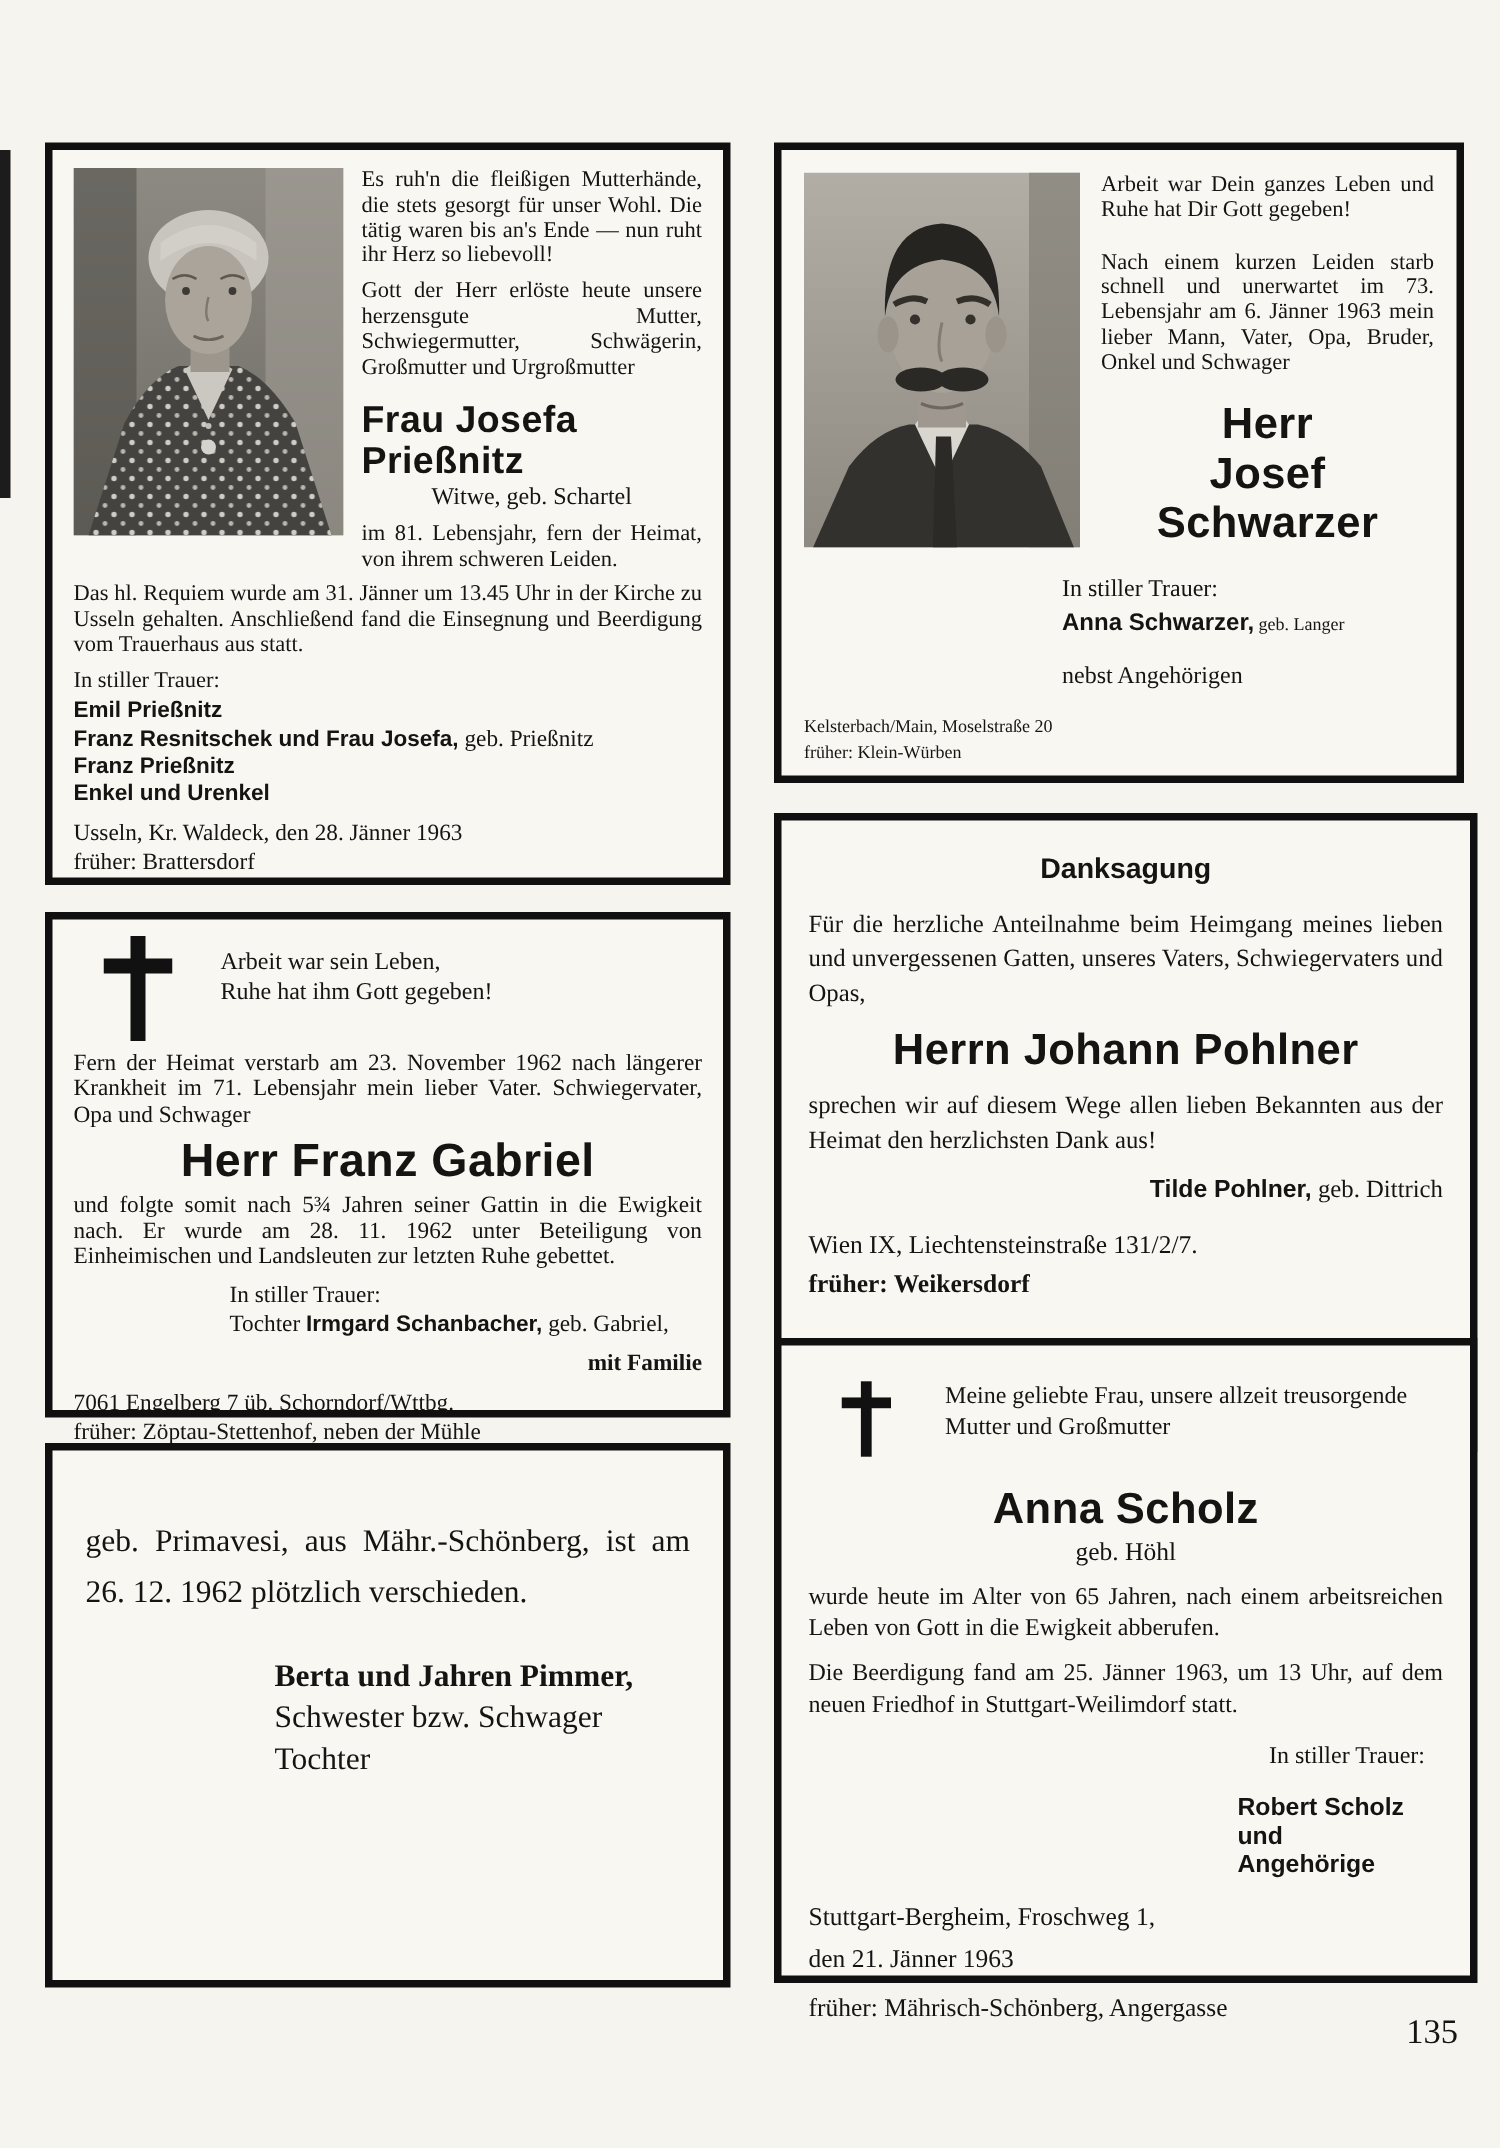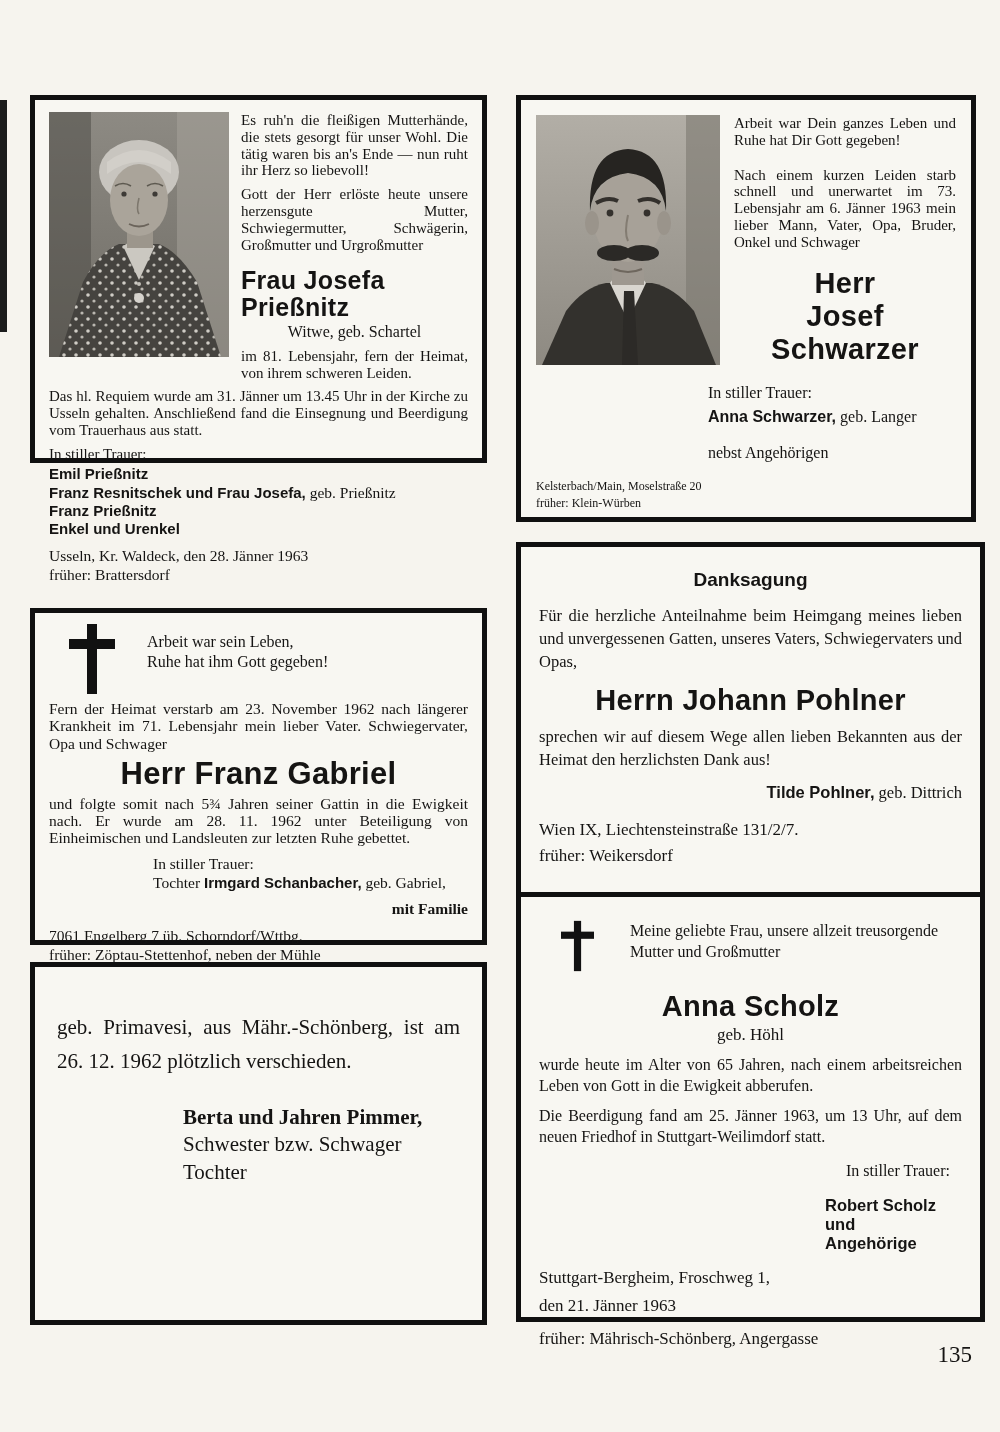--- a/index.html
+++ b/index.html
@@ -33,21 +33,21 @@
     font-size:15px; line-height:1.16;
   }
 
   .addr { font-size:15.5px; line-height:1.25; margin:0; }
 
   .cross { display:block; }
 
   .pgnum { position:absolute; right:28px; top:1342px; font-size:23px; }
 
   
-  #n1 { left:30px; top:95px;  width:457px; height:368px; padding:12px 14px; }
+  #n1 { left:30px; top:95px;  width:457px; height:495px; padding:12px 14px; }
   #n2 { left:516px; top:95px; width:460px; height:427px; padding:15px 15px; }
   #n3 { left:30px; top:608px; width:457px; height:337px; padding:11px 14px; }
   #n4 { left:516px; top:542px; width:469px; height:426px; padding:14px 18px; }
   #n5 { left:30px; top:962px;  width:457px; height:363px; padding:18px 22px; }
   #n6 { left:516px; top:892px; width:469px; height:430px; padding:14px 18px; }
 
   #n1 .col { margin-left:12px; }
   #n1 .name { font-size:25px; margin-top:14px; }
   #n1 .subname { font-size:16px; margin:2px 0 4px; }
   #n1 .mourners { margin-top:2px; }
@@ -178,21 +178,21 @@
         <p class="body-text" style="margin-top:18px;">Nach einem kurzen Leiden starb schnell und unerwartet im 73. Lebensjahr am 6. Jänner 1963 mein lieber Mann, Vater, Opa, Bruder, Onkel und Schwager</p>
         <h2 class="display-name name centered">
           <span style="display:block;">Herr</span>
           <span style="display:block;">Josef Schwarzer</span>
         </h2>
       </div>
     </div>
     <div class="mourn-block">
       <p class="addr" style="font-size:16px;">In stiller Trauer:</p>
       <div style="margin-top:4px;">
-        <span class="sig-sans" style="font-size:16px;">Anna Schwarzer,</span><span class="addr" style="font-size:16px;"> geb. Langer</span>
+        <span class="sig-sans" style="font-size:16px;">Anna Schwarzer,</span><span class="addr" style="font-size:12px;"> geb. Langer</span>
       </div>
       <p class="addr" style="font-size:16px;">nebst Angehörigen</p>
     </div>
     <p class="addr">Kelsterbach/Main, Moselstraße 20</p>
     <p class="addr" style="margin-top:2px;">früher: Klein-Würben</p>
   </div>
 
   <div class="notice" id="n3">
     <div class="row">
       <svg class="cross" width="46" height="70" viewBox="0 0 46 70" style="margin-left:20px;">
@@ -218,21 +218,21 @@
 
   <div class="notice" id="n4">
     <h3 class="heading">Danksagung</h3>
     <p class="body-text b1">Für die herzliche Anteilnahme beim Heimgang meines lieben und unvergessenen Gatten, unseres Vaters, Schwiegervaters und Opas,</p>
     <h2 class="display-name name centered">Herrn Johann Pohlner</h2>
     <p class="body-text">sprechen wir auf diesem Wege allen lieben Bekannten aus der Heimat den herzlichsten Dank aus!</p>
     <div class="mourner">
       <span class="sig-sans" style="font-size:16.5px;">Tilde Pohlner,</span><span> geb. Dittrich</span>
     </div>
     <p class="addr">Wien IX, Liechtensteinstraße 131/2/7.</p>
-    <p class="addr" style="margin-top:0;">früher: Weikersdorf</p>
+    <p class="addr" style="margin-top:0;font-weight:bold;">früher: Weikersdorf</p>
   </div>
 
   <div class="notice" id="n5">
     <p class="body-text">geb. Primavesi, aus Mähr.-Schönberg, ist am 26. 12. 1962 plötzlich verschieden.</p>
     <div class="sigs">
       <div><b>Berta und Jahren Pimmer,</b></div>
       <div>Schwester bzw. Schwager</div>
       <div>Tochter</div>
     </div>
   </div>

